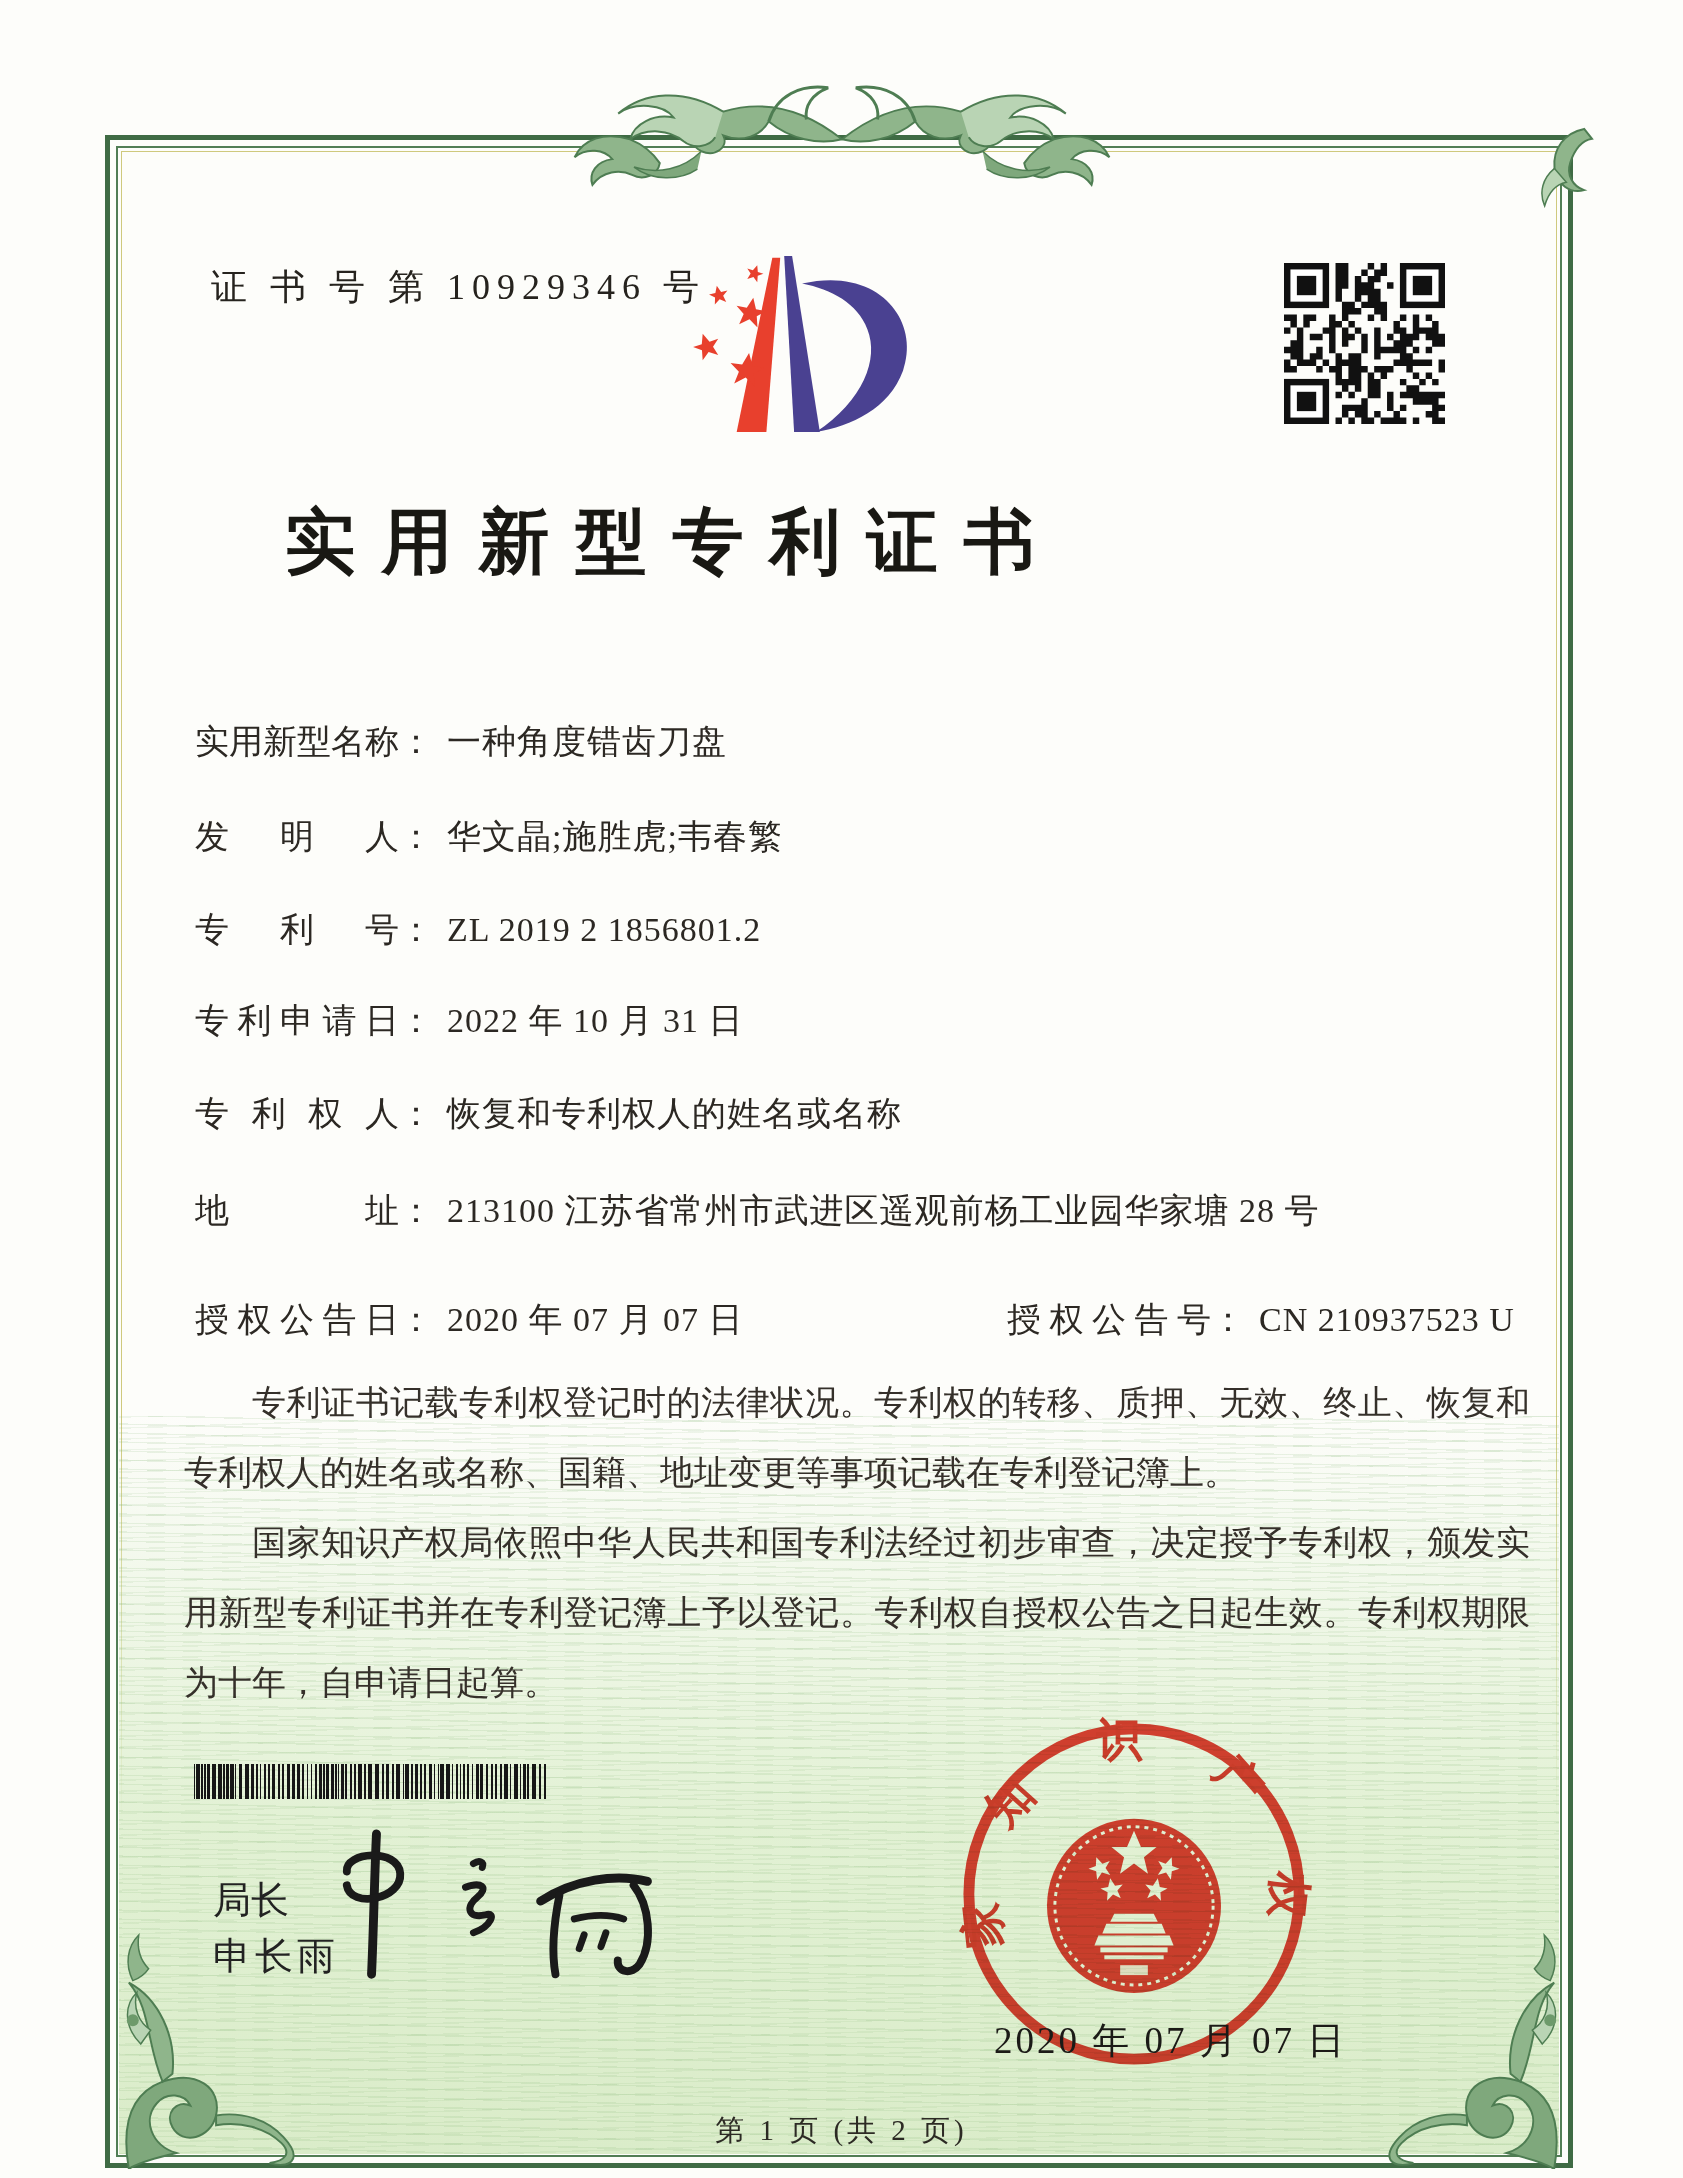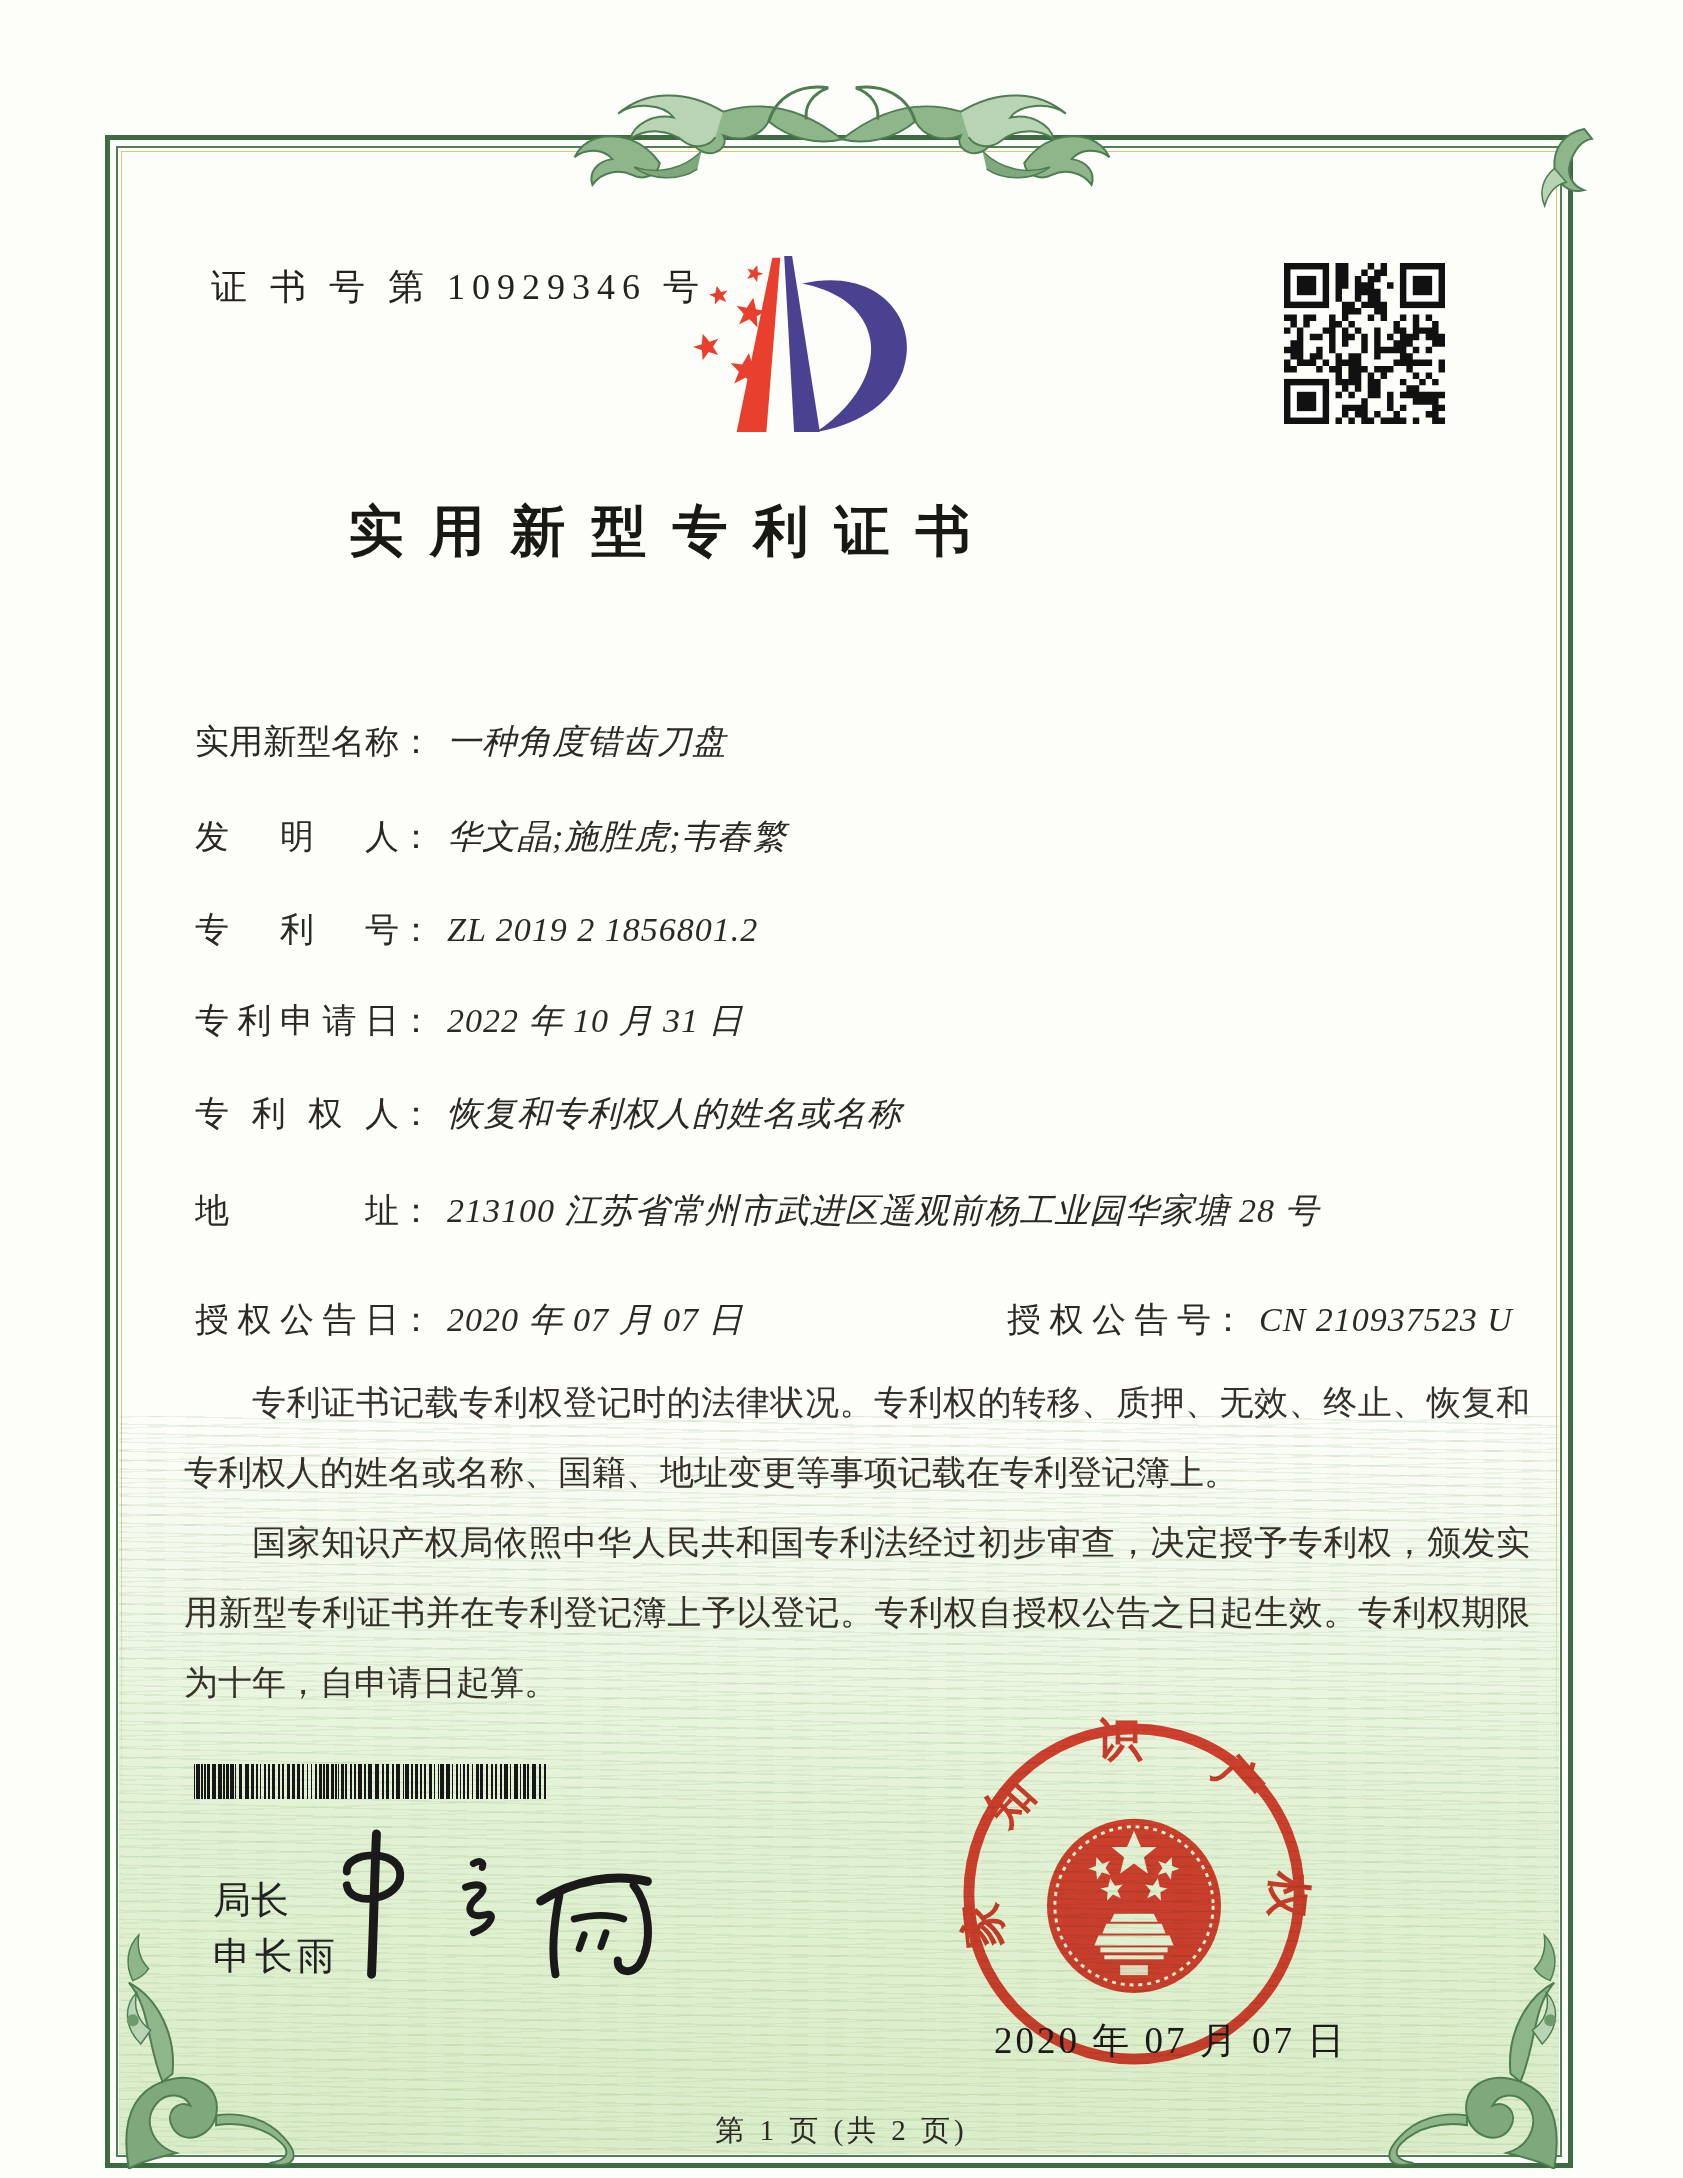--- a/index.html
+++ b/index.html
@@ -29,27 +29,27 @@
   }
   
   .cert-no{
     position:absolute;left:211px;top:263px;
     font-size:36px;letter-spacing:7px;color:#26231e;
   }
   .logo{position:absolute;left:681px;top:244px;width:246px;height:198px;}
   .qr{position:absolute;left:1284px;top:263px;width:161px;height:161px;}
   .title{
     position:absolute;left:0;top:495px;width:1345px;text-align:center;
-    font-size:55px;font-weight:700;letter-spacing:26px;color:#191813;
+    font-size:71px;font-weight:700;letter-spacing:26px;color:#191813;
   }
   
   .frow{position:absolute;left:195px;font-size:34px;color:#2c2823;white-space:nowrap;}
   .flabel{display:inline-block;width:204px;text-align:justify;text-align-last:justify;vertical-align:bottom;}
   .fcolon{margin-right:14px;}
-  .fvalue{letter-spacing:1px;font-style:italic;}
+  .fvalue{letter-spacing:1px;}
   .grant2{position:absolute;left:812px;top:0;}
   
   .body-text{
     position:absolute;left:184px;top:1368px;width:1346px;
     font-size:34px;line-height:2.06;text-align:justify;color:#35302a;
   }
   .body-text p{margin:0;text-indent:2em;}
   
   .barcode{position:absolute;left:194px;top:1764px;width:358px;height:35px;font-size:0;}
   .barcode i{display:inline-block;height:100%;background:#161616;}

